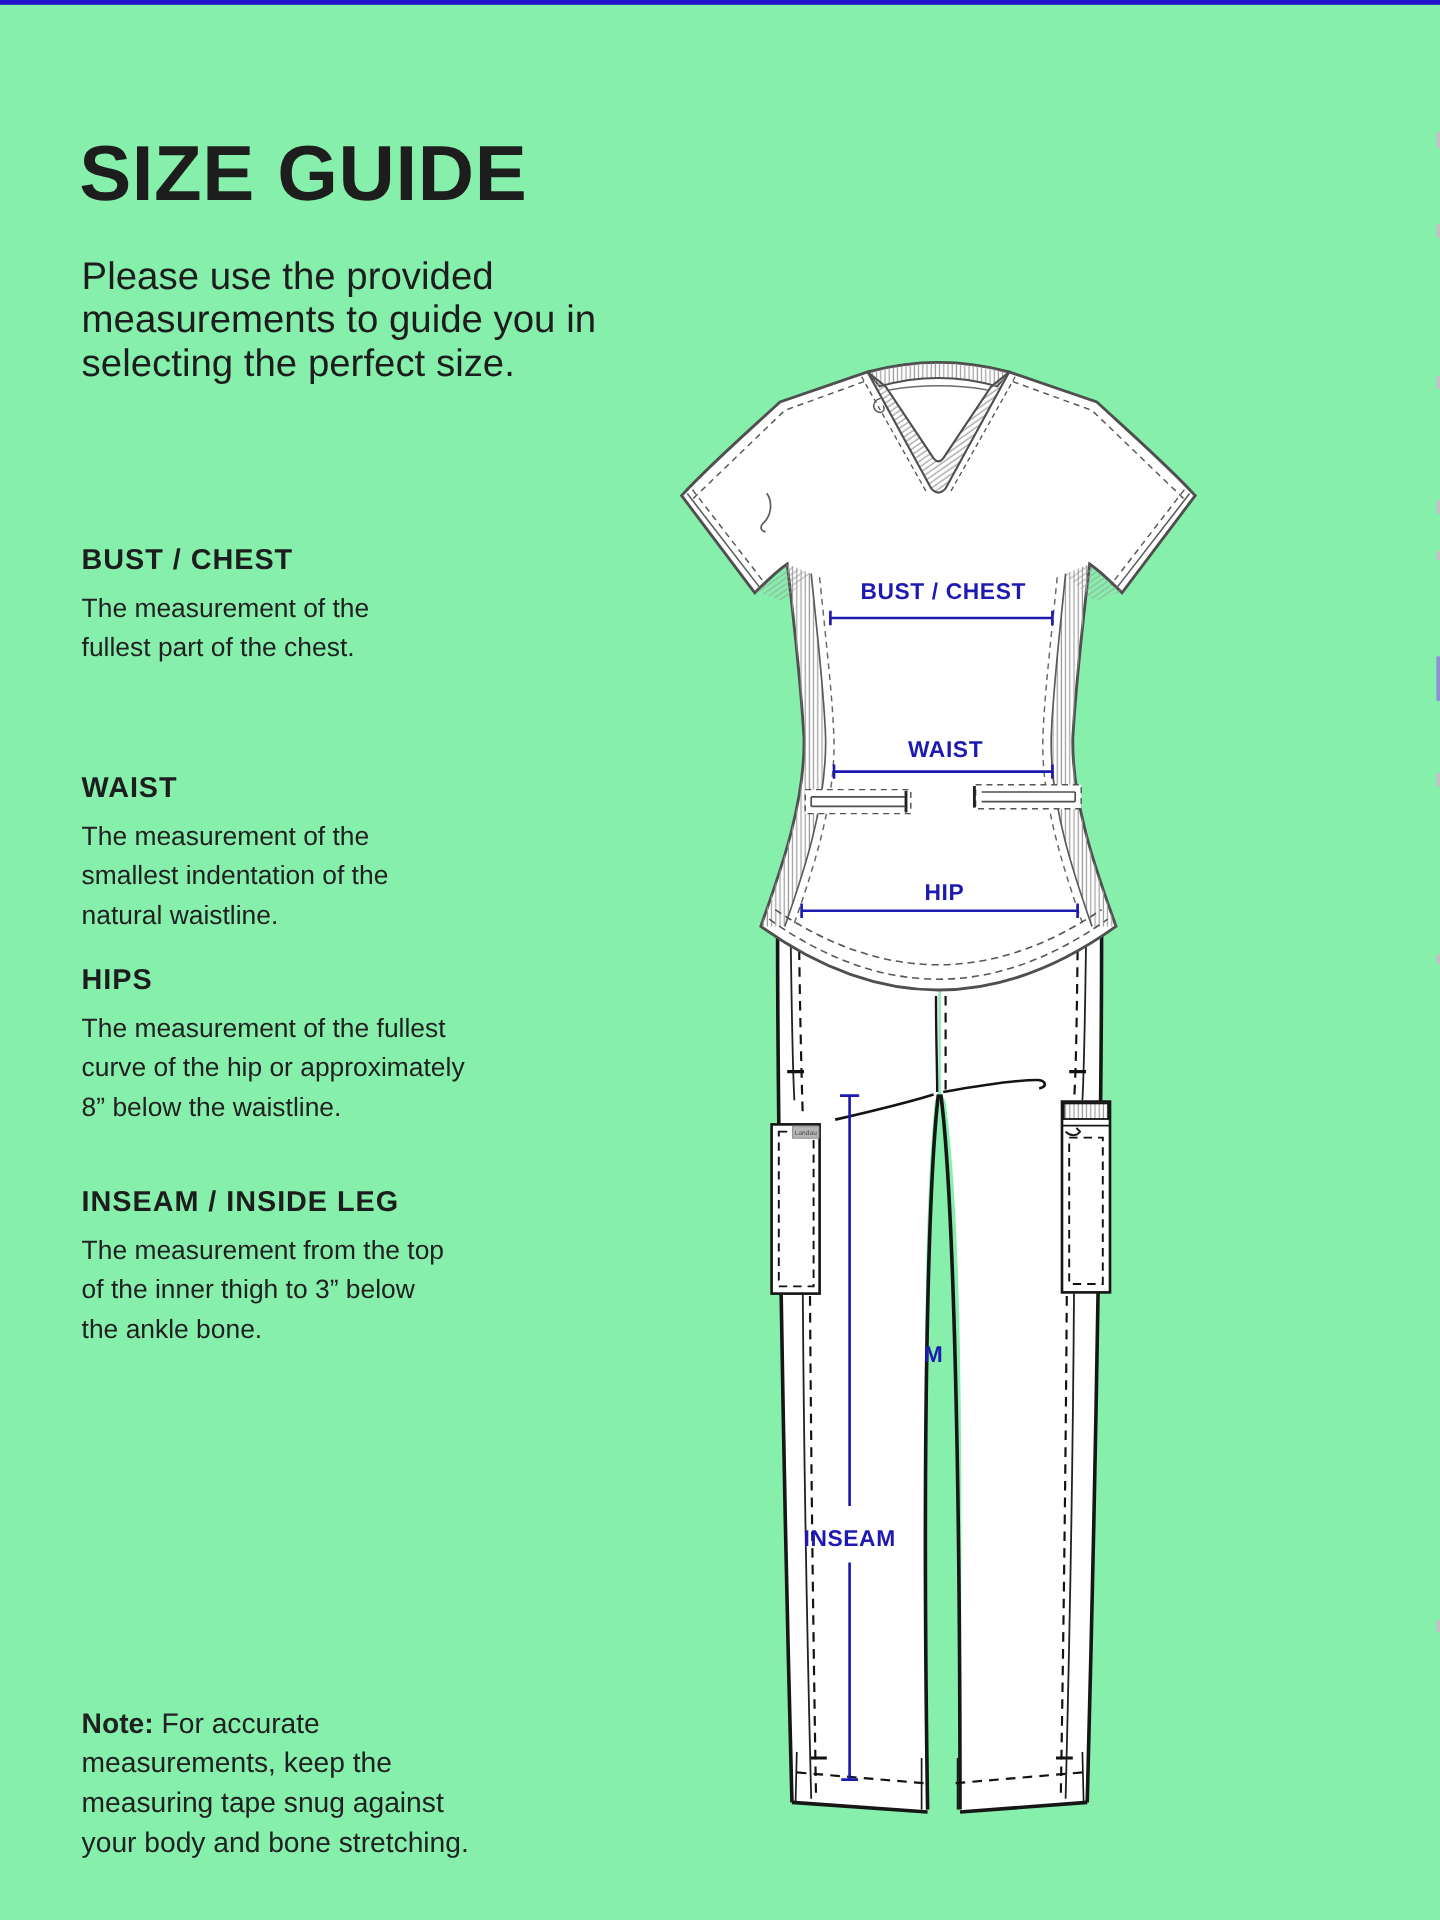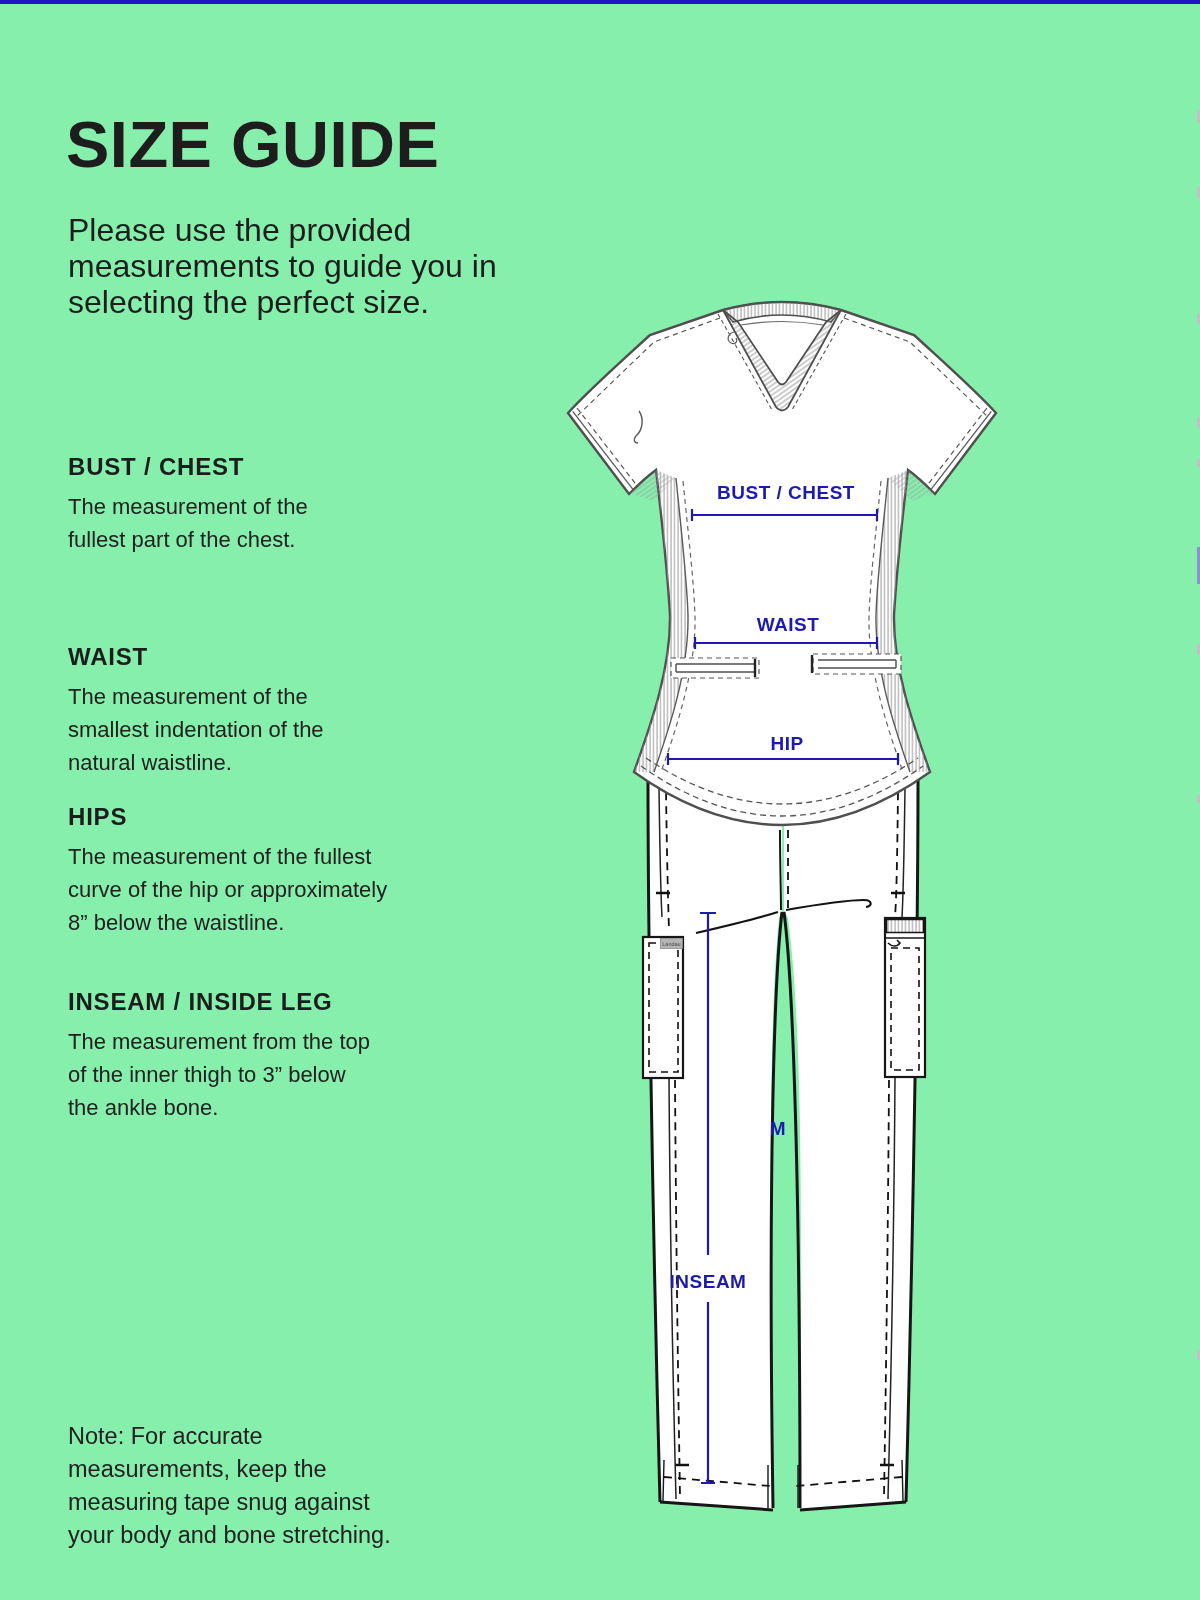--- a/index.html
+++ b/index.html
@@ -12,21 +12,21 @@
   .intro{position:absolute;left:68px;top:180px;font-size:32px;line-height:36px;
          white-space:pre-line;color:#1d1d1d;}
 
   .sec{position:absolute;left:68px;width:460px;}
   .sec h3{margin:0;font-size:24px;font-weight:bold;letter-spacing:.8px;color:#1d1d1d;}
   .sec p{margin:9px 0 0 0;font-size:22px;line-height:33px;white-space:pre-line;color:#212121;}
   #sec-bust{top:453px;} #sec-waist{top:643px;} #sec-hips{top:803px;} #sec-inseam{top:988px;}
 
   .note{position:absolute;left:68px;top:1396px;width:420px;font-size:23.5px;
         line-height:33px;white-space:pre-line;color:#212121;}
-  .note .b{font-weight:normal;}
+  .note .b{font-weight:bold;}
 
   #diagram{position:absolute;left:530px;top:280px;width:500px;height:1250px;}
 
   .blab{font-family:"Liberation Sans",sans-serif;font-weight:bold;font-size:19px;
         letter-spacing:.5px;fill:#1d1ab2;}
   .brandtxt{font-family:"Liberation Sans",sans-serif;font-size:5.5px;fill:#4a4a4a;}
 
   
   .edge{position:absolute;right:0;width:3px;background:#c2c2c2;}
   .edge.blue{background:#8f8fd2;}

